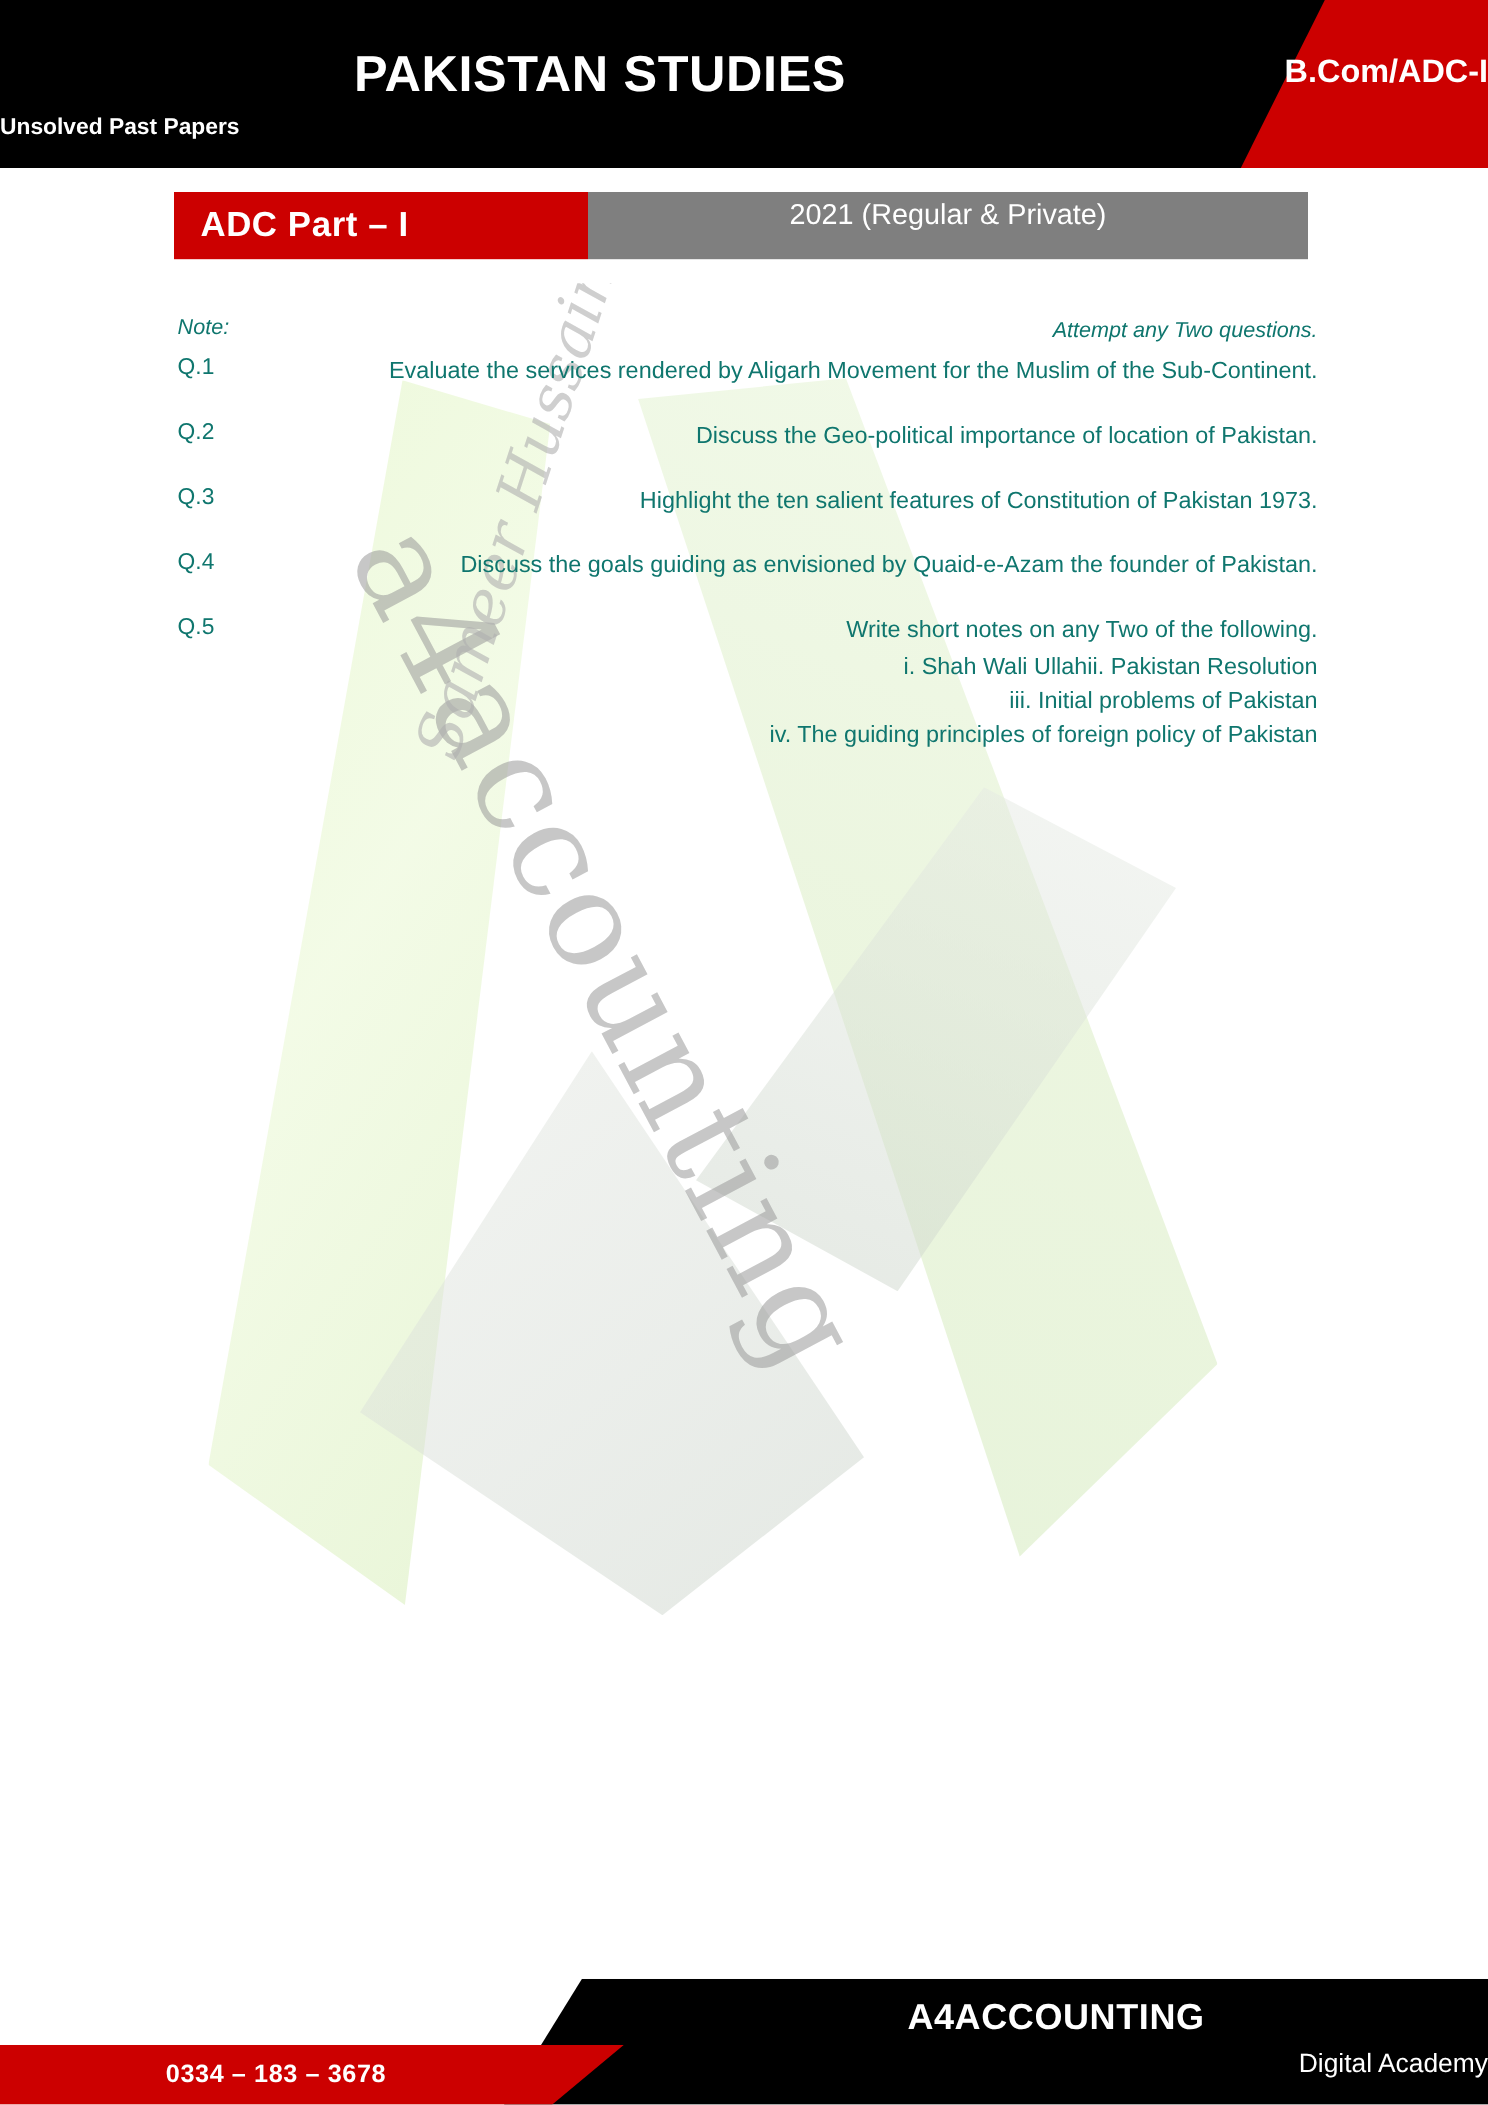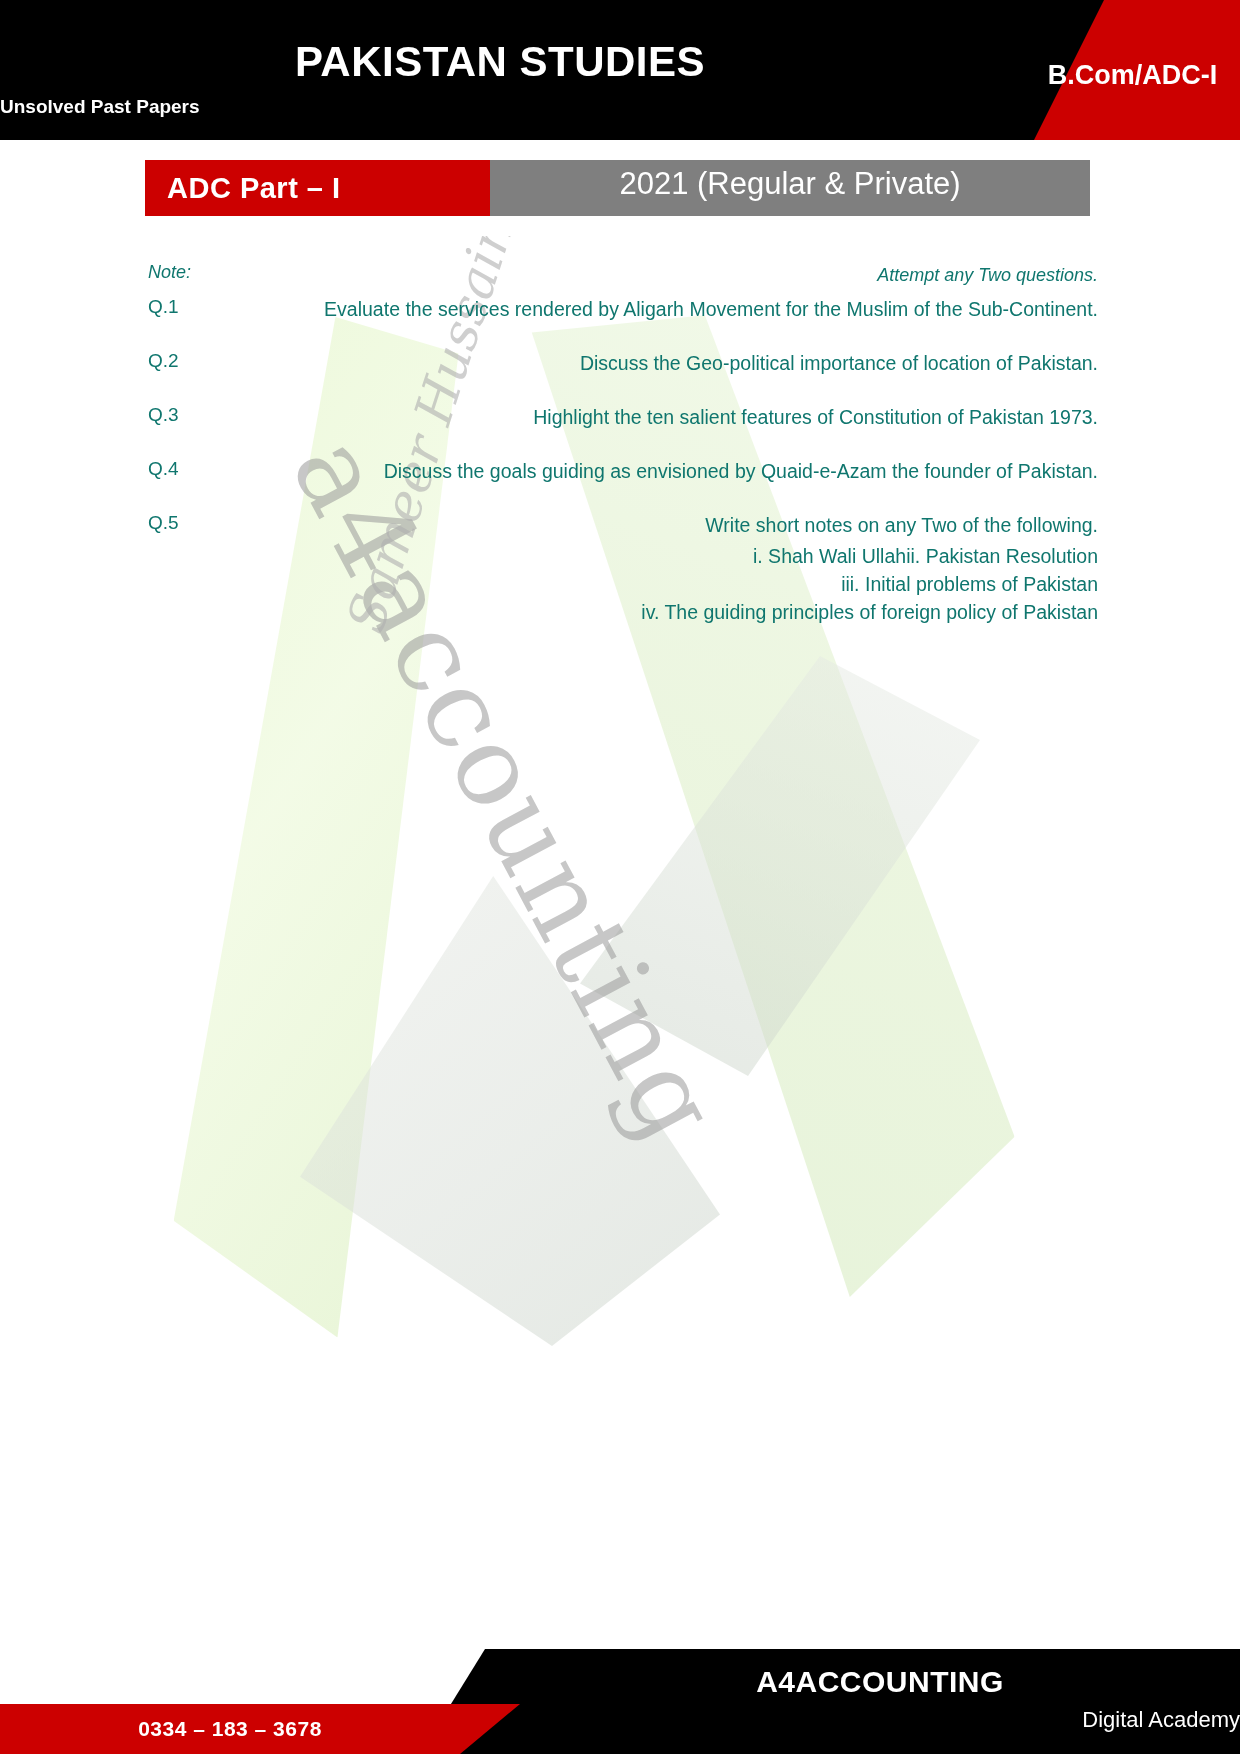--- a/index.html
+++ b/index.html
@@ -61,28 +61,28 @@
     top: 96px;
     left: 0;
     width: 1000px;
     text-align: left;
     color: #ffffff;
     font-size: 19px;
     font-weight: bold;
   }
   .header-badge {
     position: absolute;
-    top: 60px;
+    top: 44px;
     left: 1025px;
     width: 215px;
     color: #ffffff;
     font-size: 27px;
     font-weight: bold;
     letter-spacing: 0px;
-    text-align: center;
+    text-align: right;
   }
 
   
   .titlebar {
     position: absolute;
     top: 160px;
     left: 145px;
     width: 992px;
     height: 56px;
   }
@@ -109,21 +109,21 @@
     height: 56px;
     background: #7f7f7f;
   }
   .titlebar-right span {
     position: absolute;
     left: 0;
     top: 6px;
     width: 600px;
     text-align: center;
     color: #ffffff;
-    font-size: 31px;
+    font-size: 24px;
   }
 
   
   .watermark {
     position: absolute;
     top: 236px;
     left: 150px;
     width: 940px;
     height: 1190px;
     overflow: hidden;

